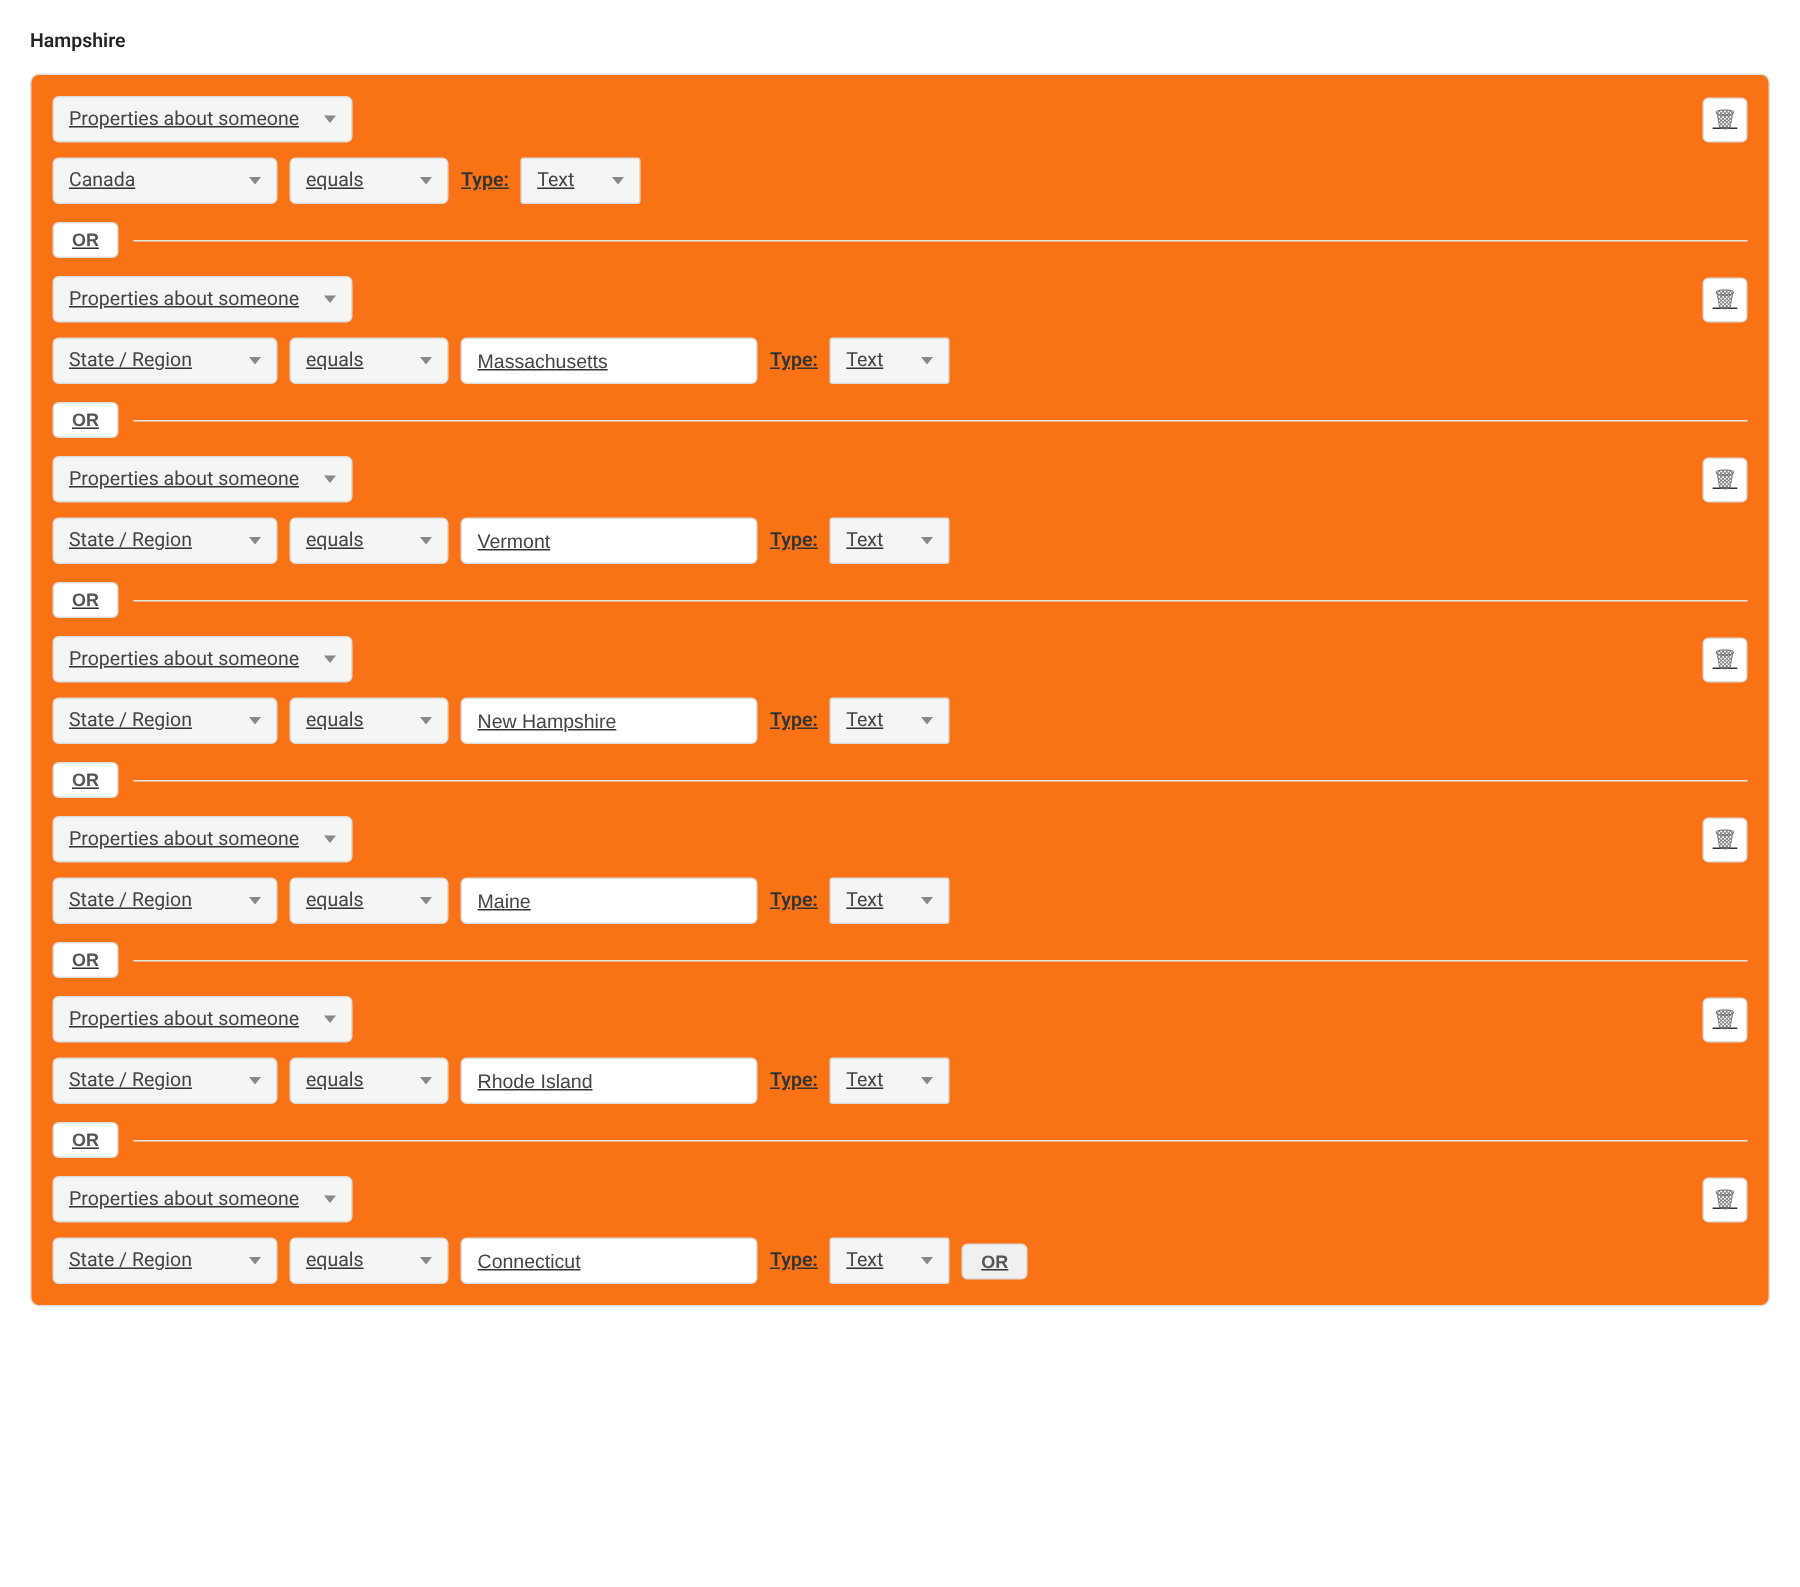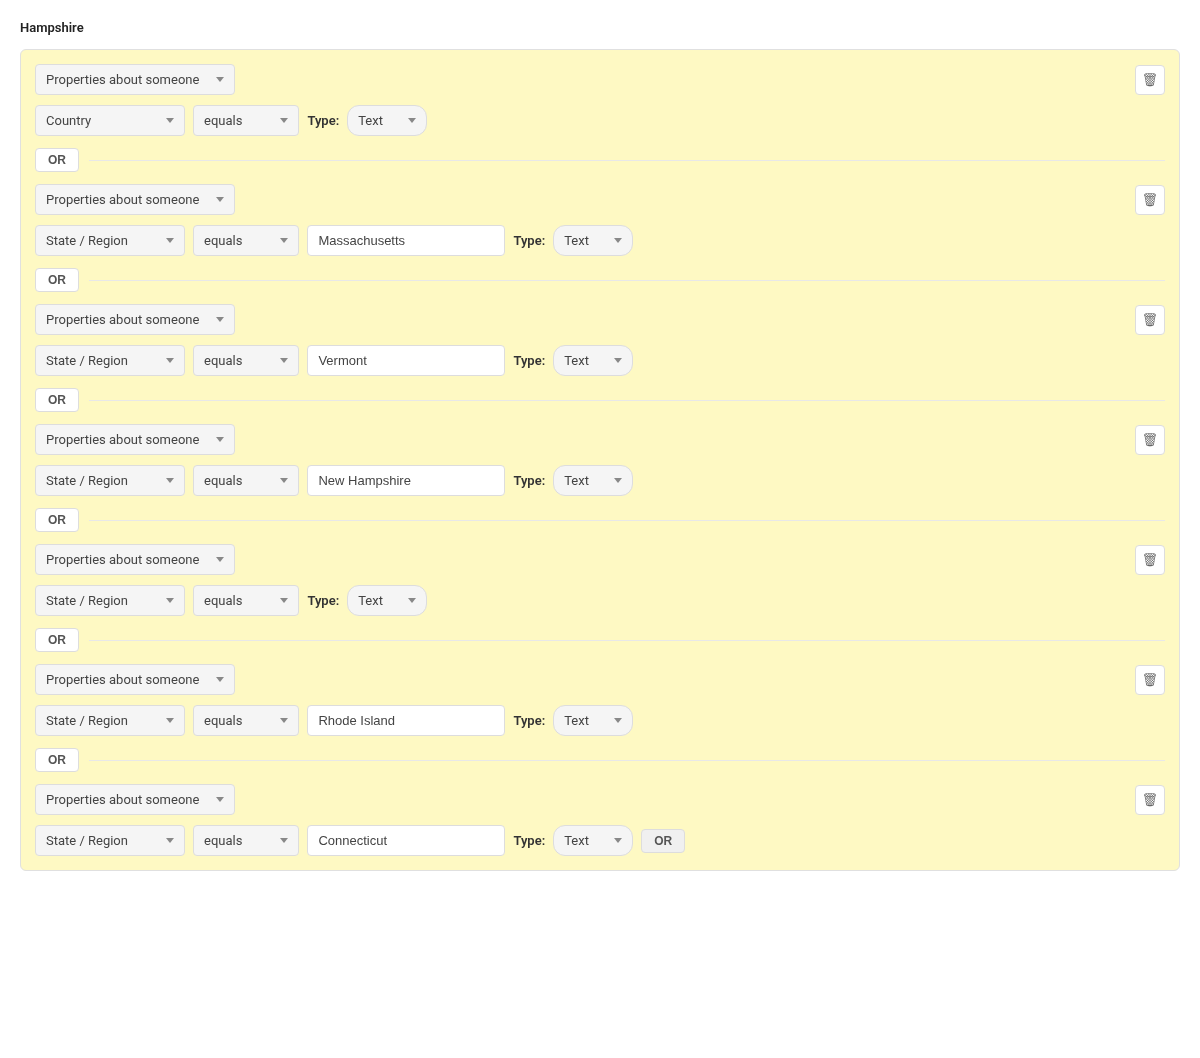--- a/index.html
+++ b/index.html
@@ -14,21 +14,22 @@
       font-size: 13px;
       font-weight: 600;
       margin-bottom: 14px;
       color: #222;
     }
     .rule-group {
       border: 1px solid #e0e0e0;
       border-radius: 6px;
       padding: 14px 14px 14px 14px;
       margin-bottom: 0;
-      background: #fef9c3;
+      background: #f97316;
+      text-decoration: underline;
     }
     .rule-block {
       margin-bottom: 0;
     }
     .rule-header {
       display: flex;
       align-items: center;
       justify-content: space-between;
       margin-bottom: 10px;
     }
@@ -118,21 +119,21 @@
     .type-label {
       font-weight: 600;
       color: #333;
       font-size: 13px;
     }
     .type-select {
       display: flex;
       align-items: center;
       background: #f5f5f5;
       border: 1px solid #ddd;
-      border-radius: 12px;
+      border-radius: 2px;
       padding: 7px 10px;
       cursor: pointer;
       min-width: 80px;
       justify-content: space-between;
       color: #444;
     }
     .or-divider {
       display: flex;
       align-items: center;
       margin: 12px 0;
@@ -179,21 +180,21 @@
           <span>Properties about someone</span>
           <span class="chevron-down"></span>
         </div>
       </div>
       <button class="delete-btn" title="Delete rule">
         <span class="trash-icon">🗑</span>
       </button>
     </div>
     <div class="rule-conditions">
       <div class="field-select">
-        <span>Country</span>
+        <span>Canada</span>
         <span class="chevron-down"></span>
       </div>
       <div class="operator-select">
         <span>equals</span>
         <span class="chevron-down"></span>
       </div>
       <span class="type-label">Type:</span>
       <div class="type-select">
         <span>Text</span>
         <span class="chevron-down"></span>
@@ -321,20 +322,21 @@
     </div>
     <div class="rule-conditions">
       <div class="field-select">
         <span>State / Region</span>
         <span class="chevron-down"></span>
       </div>
       <div class="operator-select">
         <span>equals</span>
         <span class="chevron-down"></span>
       </div>
+      <input class="value-input" type="text" value="Maine" style="">
       <span class="type-label">Type:</span>
       <div class="type-select">
         <span>Text</span>
         <span class="chevron-down"></span>
       </div>
 
     </div>
   </div>
       <div class="or-divider">
       <button class="or-btn">OR</button>

